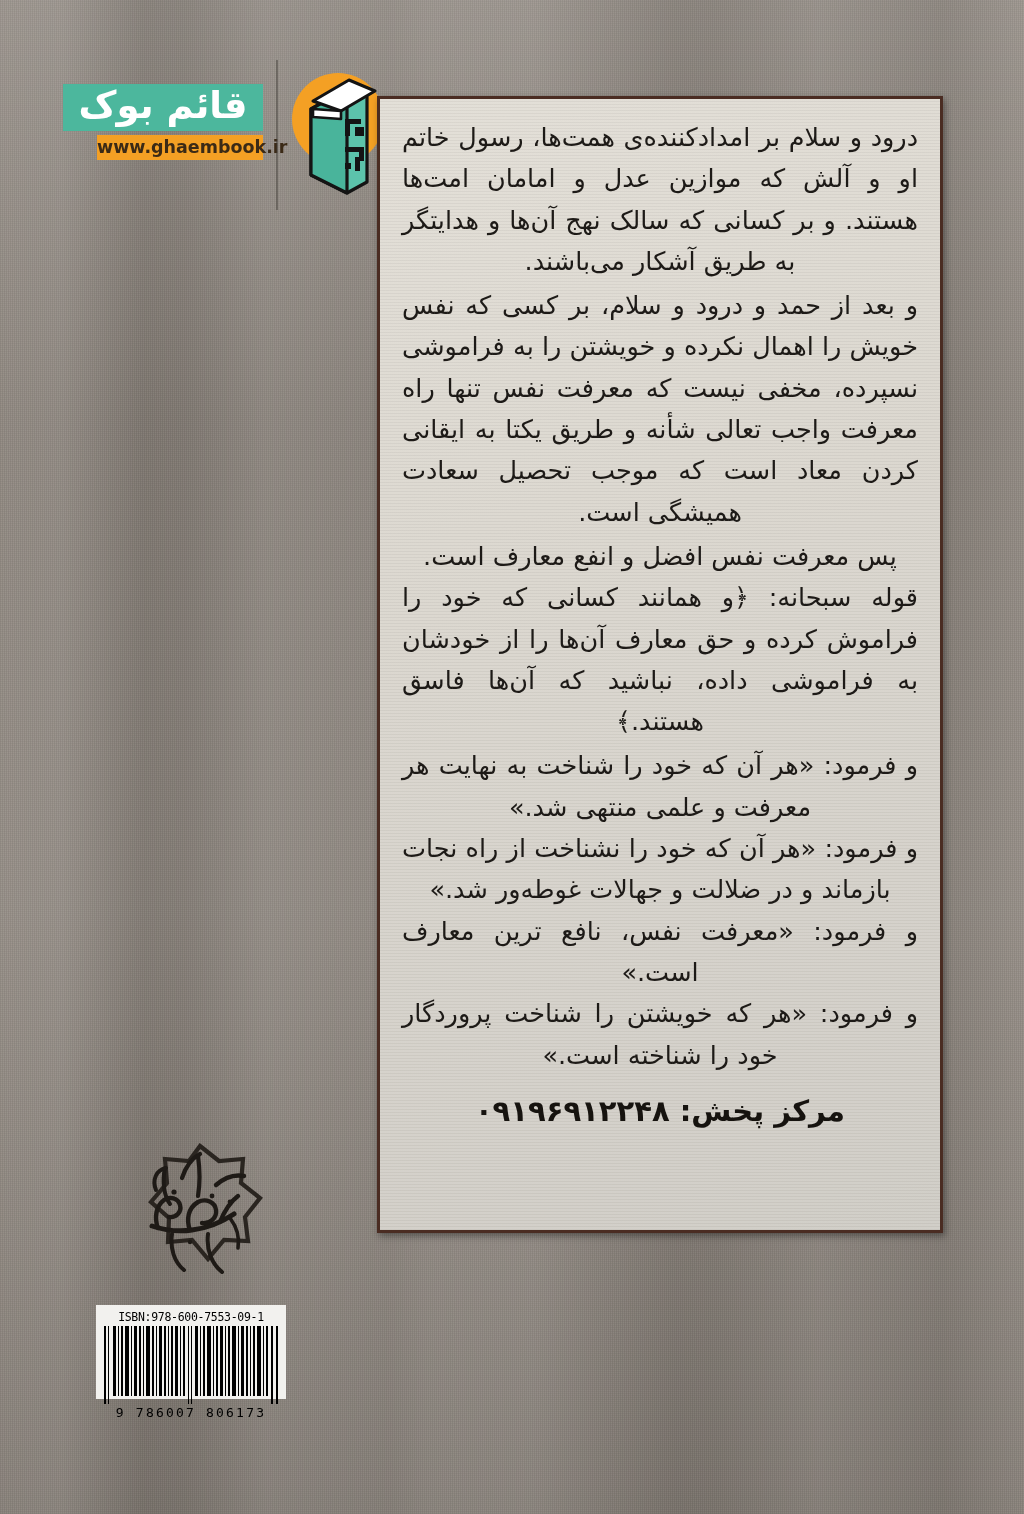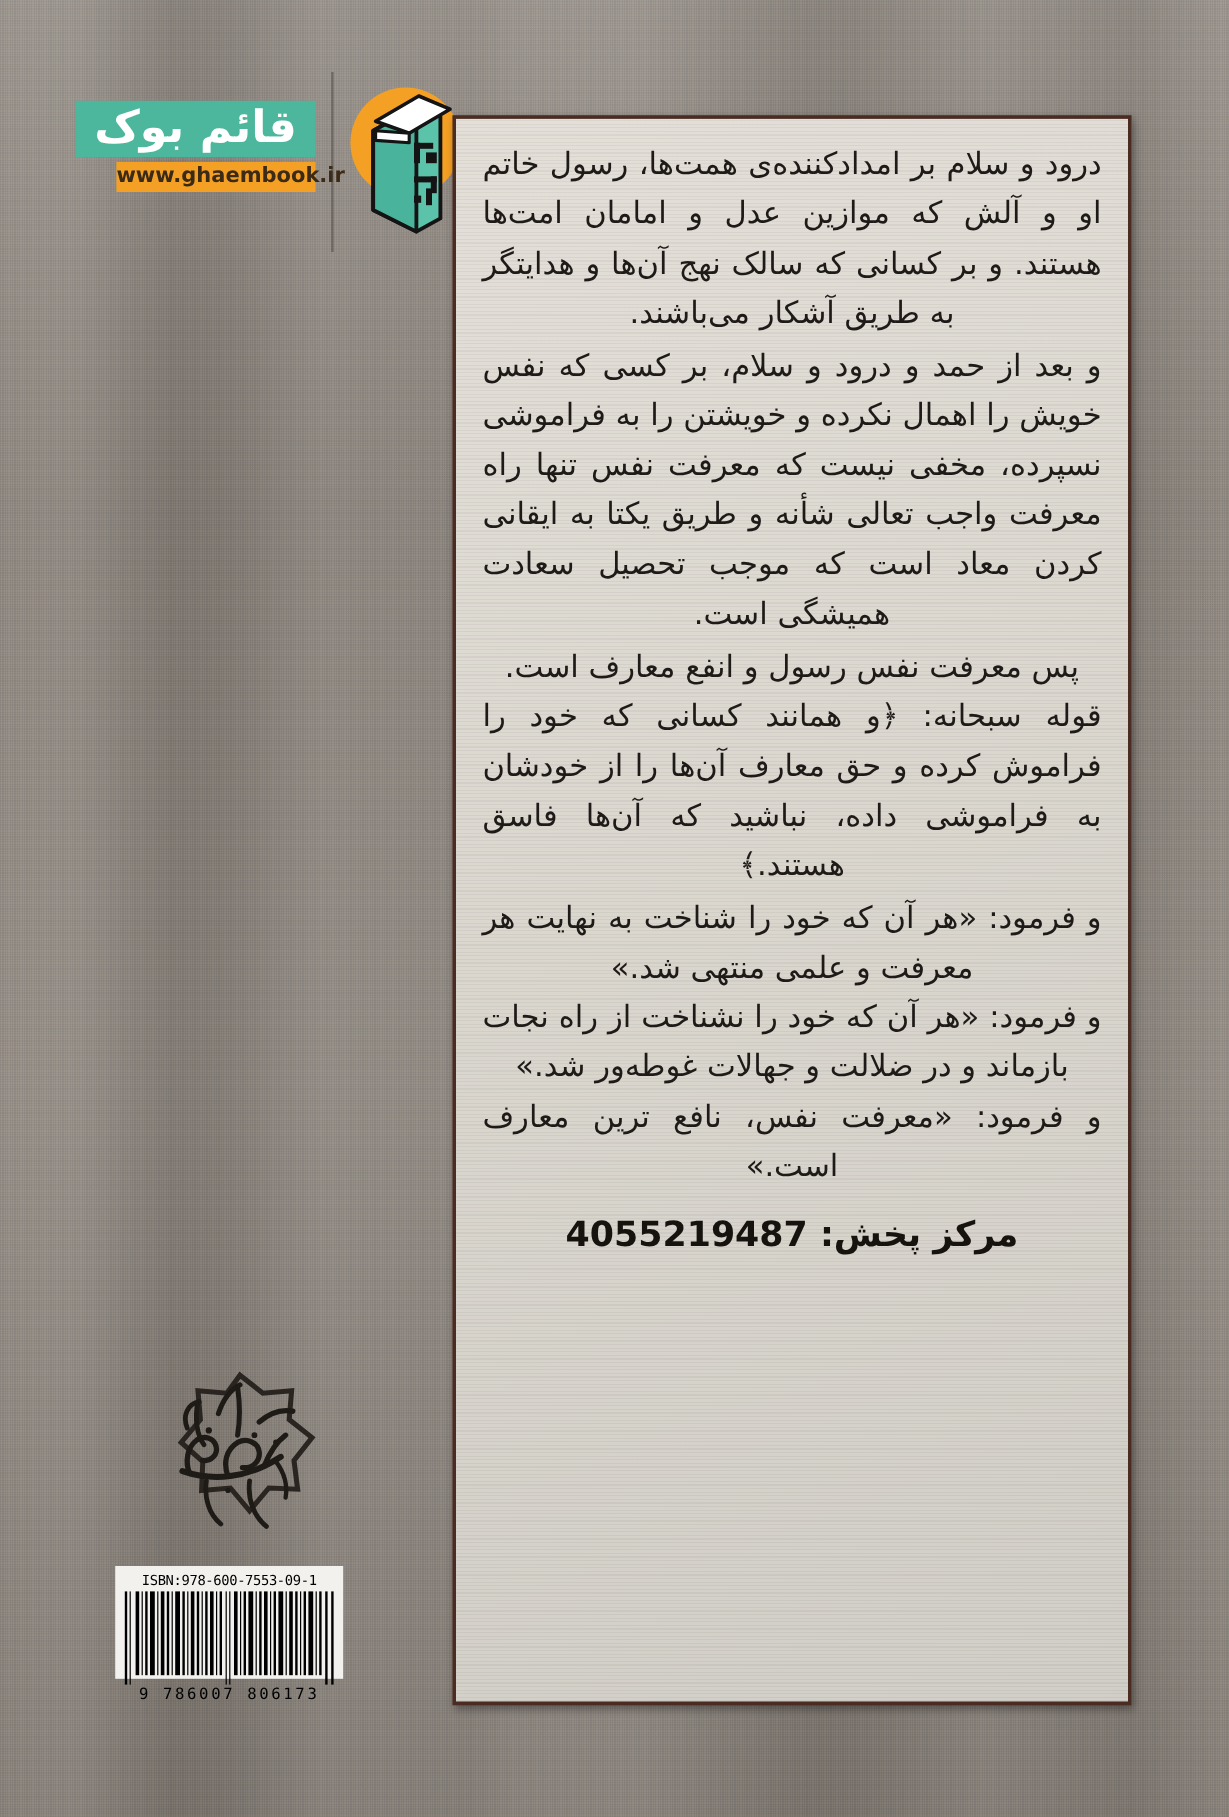--- a/index.html
+++ b/index.html
@@ -74,21 +74,21 @@
 
   
   #book-badge{
     position:absolute;left:283px;top:57px;width:110px;height:145px;
   }
 
   
   #panel{
     position:absolute;
     left:377px;top:96px;
-    width:566px;height:1325px;
+    width:566px;height:1137px;
     background:
       repeating-linear-gradient(0deg, rgba(0,0,0,0.035) 0px, rgba(0,0,0,0.035) 1px, rgba(255,255,255,0.05) 1px, rgba(255,255,255,0.05) 3px),
       linear-gradient(160deg,#e2ded6 0%,#d9d5cd 45%,#cfccc5 100%);
     border:3px solid #4a2c22;
     box-shadow:2px 3px 7px rgba(0,0,0,0.38);
     box-sizing:border-box;
     padding:18px 22px 14px 22px;
     direction:rtl;
     overflow:hidden;
   }
@@ -184,28 +184,29 @@
         <rect x="76" y="90" width="5" height="14"></rect>
         <rect x="62" y="106" width="6" height="6"></rect>
         <rect x="72" y="100" width="5" height="14"></rect>
       </g>
     </svg>
   </div>
 
   <div id="panel">
     <p class="para">درود و سلام بر امدادکننده‌ی همت‌ها، رسول خاتم او و آلش که موازین عدل و امامان امت‌ها هستند. و بر کسانی که سالک نهج آن‌ها و هدایتگر به طریق آشکار می‌باشند.</p>
     <p class="para">و بعد از حمد و درود و سلام، بر کسی که نفس خویش را اهمال نکرده و خویشتن را به فراموشی نسپرده، مخفی نیست که معرفت نفس تنها راه معرفت واجب تعالی شأنه و طریق یکتا به ایقانی کردن معاد است که موجب تحصیل سعادت همیشگی است.</p>
-    <p class="para tight">پس معرفت نفس رسول و انفع معارف است.</p>
+    <p class="para tight">پس معرفت نفس افضل و انفع معارف است.</p>
     <p class="para">قوله سبحانه: ﴿و همانند کسانی که خود را فراموش کرده و حق معارف آن‌ها را از خودشان به فراموشی داده، نباشید که آن‌ها فاسق هستند.﴾</p>
     <p class="para tight">و فرمود: «هر آن که خود را شناخت به نهایت هر معرفت و علمی منتهی شد.»</p>
     <p class="para tight">و فرمود: «هر آن که خود را نشناخت از راه نجات بازماند و در ضلالت و جهالات غوطه‌ور شد.»</p>
     <p class="para tight">و فرمود: «معرفت نفس، نافع ترین معارف است.»</p>
+    <p class="para tight">و فرمود: «هر که خویشتن را شناخت پروردگار خود را شناخته است.»</p>
     <div class="phone">
       <span>مرکز پخش:</span>
-      <span>4055219487</span>
+      <span>۰۹۱۹۶۹۱۲۲۴۸</span>
     </div>
   </div>
 
   <div id="pub-logo">
     <svg viewBox="0 0 165 160" width="165" height="160" aria-hidden="true">
 
       <polygon points="88,16 107,31 131,29 129,53 148,68 133,87 136,111 112,110 96,129 80,110 56,112 57,88 39,72 55,53 53,29 77,31" fill="none" stroke="#2a2520" stroke-width="4.2" stroke-linejoin="miter"></polygon>
 
       <g fill="none" stroke="#1e1a16" stroke-linecap="round">
         <path d="M40,96 C52,100 66,102 80,100 C96,98 110,92 122,84" stroke-width="5"></path>

